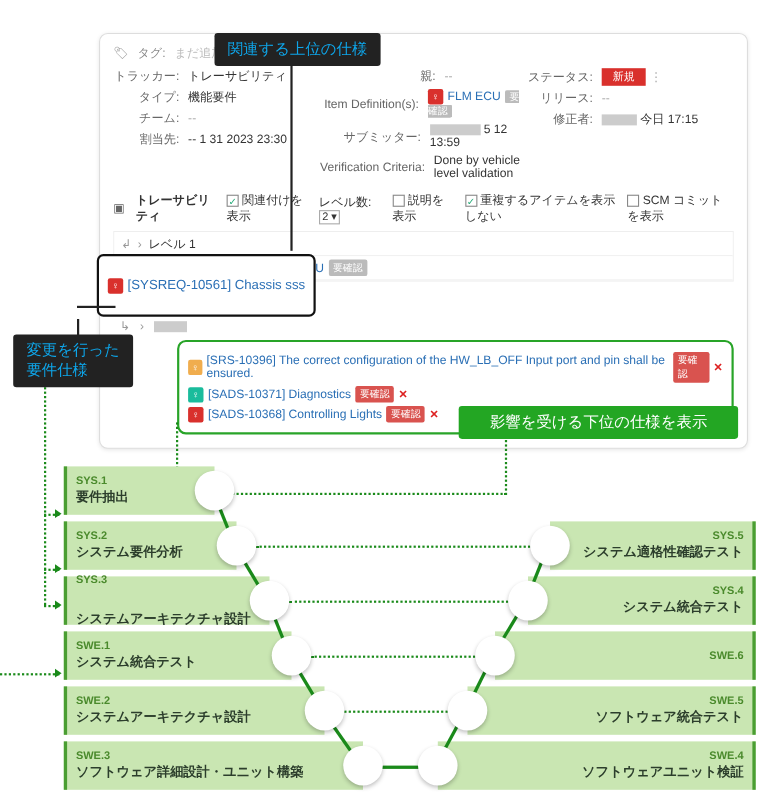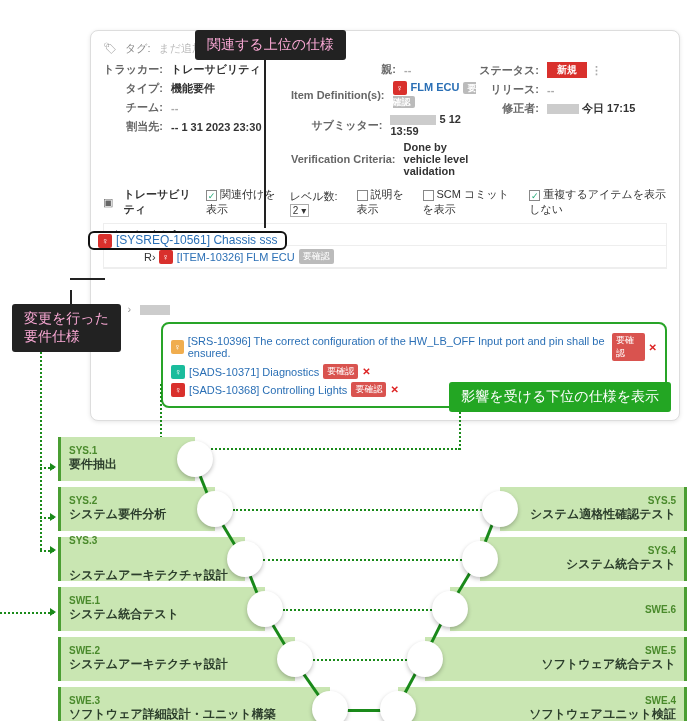--- a/index.html
+++ b/index.html
@@ -1,30 +1,30 @@
 <!DOCTYPE html>
 <html><head>
 <meta charset="utf-8">
 <style>
   * { box-sizing: border-box; margin: 0; padding: 0; }
   body { font-family: "Hiragino Kaku Gothic Pro", "Meiryo", sans-serif; font-size: 12px; color:#333; width:693px; }
 
   
-  .callout { position:absolute; background:#222; color:#f9a8d4; padding:6px 12px; font-size:14px; border-radius:3px; z-index:20; }
+  .callout { position:absolute; background:#222; color:#0ea5e9; padding:6px 12px; font-size:14px; border-radius:3px; z-index:20; }
   .callout-line { position:absolute; background:#222; z-index:15; }
 
   
   .panel-wrap { position:relative; width:693px; }
   .panel { margin: 30px 0 0 90px; width:590px; border:1px solid #ddd; border-radius:8px; background:#fff; box-shadow:0 1px 4px rgba(0,0,0,0.1); padding:10px 12px 12px; position:relative; }
 
   .tag-row { display:flex; align-items:center; gap:8px; font-size:11px; color:#888; margin-bottom:6px; }
   .tag-icon { color:#999; }
 
   .meta-grid { display:flex; font-size:11px; }
-  .meta-col { flex:1;font-weight:bold; }
+  .meta-col { flex:1; }
   .meta-row { display:flex; margin-bottom:4px; align-items:center; }
   .meta-label { color:#666; text-align:right; margin-right:8px; white-space:nowrap; }
   .meta-col:nth-child(1) .meta-label{width:60px;}
   .meta-col:nth-child(2) .meta-label{width:105px;}
   .meta-col:nth-child(3) .meta-label{width:60px;}
   .meta-val { color:#333; }
   .meta-val.dash { color:#aaa; }
 
   .badge-status { background:#d9302c; color:#fff; font-size:10px; padding:1px 10px; }
   .item-chip-icon { width:14px;height:14px;display:inline-flex;align-items:center;justify-content:center;border-radius:2px;font-size:9px;color:#fff;margin-right:4px; }
@@ -38,26 +38,26 @@
   .cb { width:11px;height:11px;border:1px solid #888;display:inline-block;vertical-align:middle;margin-right:3px;background:#fff; }
   .cb.checked::after{content:"✓";font-size:9px;display:block;text-align:center;line-height:10px;color:#2a7;}
   .sel { border:1px solid #aaa; font-size:10px; padding:0 2px; }
 
   .tree { margin-top:6px; border:1px solid #eee; }
   .tree-row { display:flex; align-items:center; border-bottom:1px solid #eee; padding:3px 6px; font-size:11px; background:#fafafa; }
   .tree-row.up { background:#fff; }
   .arrow { color:#999; margin-right:6px; transform:scaleX(-1); }
   .chev  { color:#999; margin-right:6px; }
   .item-link { color:#2a6fb5; }
-  .box-black { position:absolute; border:2px solid #111; border-radius:6px; padding:0 8px; background:#fff; }
+  .box-black { position:absolute; border:2px solid #111; border-radius:6px; padding:19px 8px; background:#fff; }
   .box-green { border:2px solid #28a428; border-radius:8px; padding:6px 8px; margin-top:6px; }
   .box-green .line { display:flex; align-items:center; font-size:11px; margin:3px 0; }
   .x-red{color:#d22;font-weight:bold;margin-left:4px;font-size:10px;}
 
-  .green-callout { position:absolute; background:#23a623; color:#fff; padding:6px 12px; font-size:14px; border-radius:3px; z-index:20; }
+  .green-callout { position:absolute; background:#23a623; color:#fff; padding:6px 28px; font-size:14px; border-radius:3px; z-index:20; }
 
   
   .v-wrap { position:relative; width:693px; height:350px; margin-top:20px; }
   .v-row { position:absolute; height:44px; display:flex; align-items:stretch; }
   .v-cell { background:#c9e6b2; border-left:3px solid #4a9e32; padding:4px 8px; display:flex; flex-direction:column; justify-content:center; }
   .v-cell.right{border-left:none;border-right:3px solid #4a9e32;text-align:right;}
   .v-code { color:#4a8a2c; font-size:10px; font-weight:bold; }
   .v-name { font-size:12px; font-weight:bold; color:#2c3e2c; }
   .v-circle { width:36px;height:36px;border-radius:50%;background:#fff;box-shadow:0 2px 4px rgba(0,0,0,0.25);position:absolute;z-index:5; }
 
@@ -142,22 +142,22 @@
           </div>
       </div>
     </div>
 
     <div class="trace-head">
       <span style="color:#666;">▣</span>
       <span class="trace-title">トレーサビリティ</span>
       <span><span class="cb checked"></span><span>関連付けを表示</span></span>
       <span><span>レベル数:</span> <span class="sel"><span>2</span> ▾</span></span>
       <span><span class="cb"></span><span>説明を表示</span></span>
+      <span><span class="cb checked"></span><span>重複するアイテムを表示しない</span></span>
       <span><span class="cb"></span><span>SCM コミットを表示</span></span>
-      <span><span class="cb checked"></span><span>重複するアイテムを表示しない</span></span>
     </div>
 
     <div class="tree">
       <div class="tree-row up">
           <span class="arrow">↳</span>
           <span class="chev">›</span>
           <span>レベル 1</span>
         </div>
       <div class="tree-row up" style="padding-left:40px;">R›&nbsp;<span class="item-chip-icon chip-red">♀</span><span class="item-link">[ITEM-10326] FLM ECU</span><span class="chip-small grey">要確認</span></div>
     </div>

